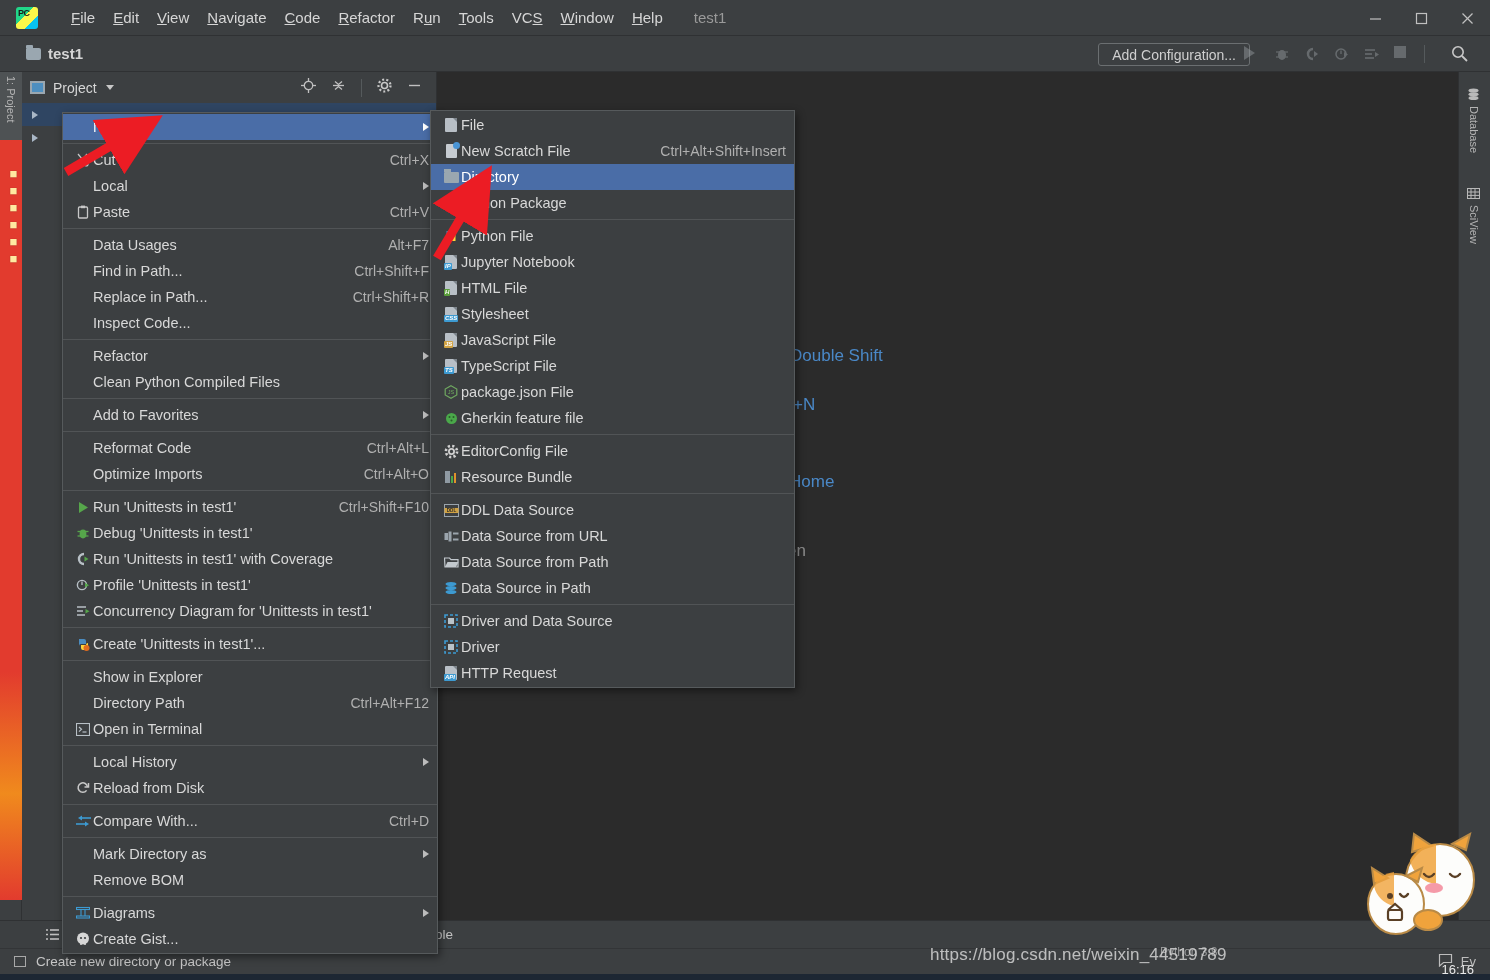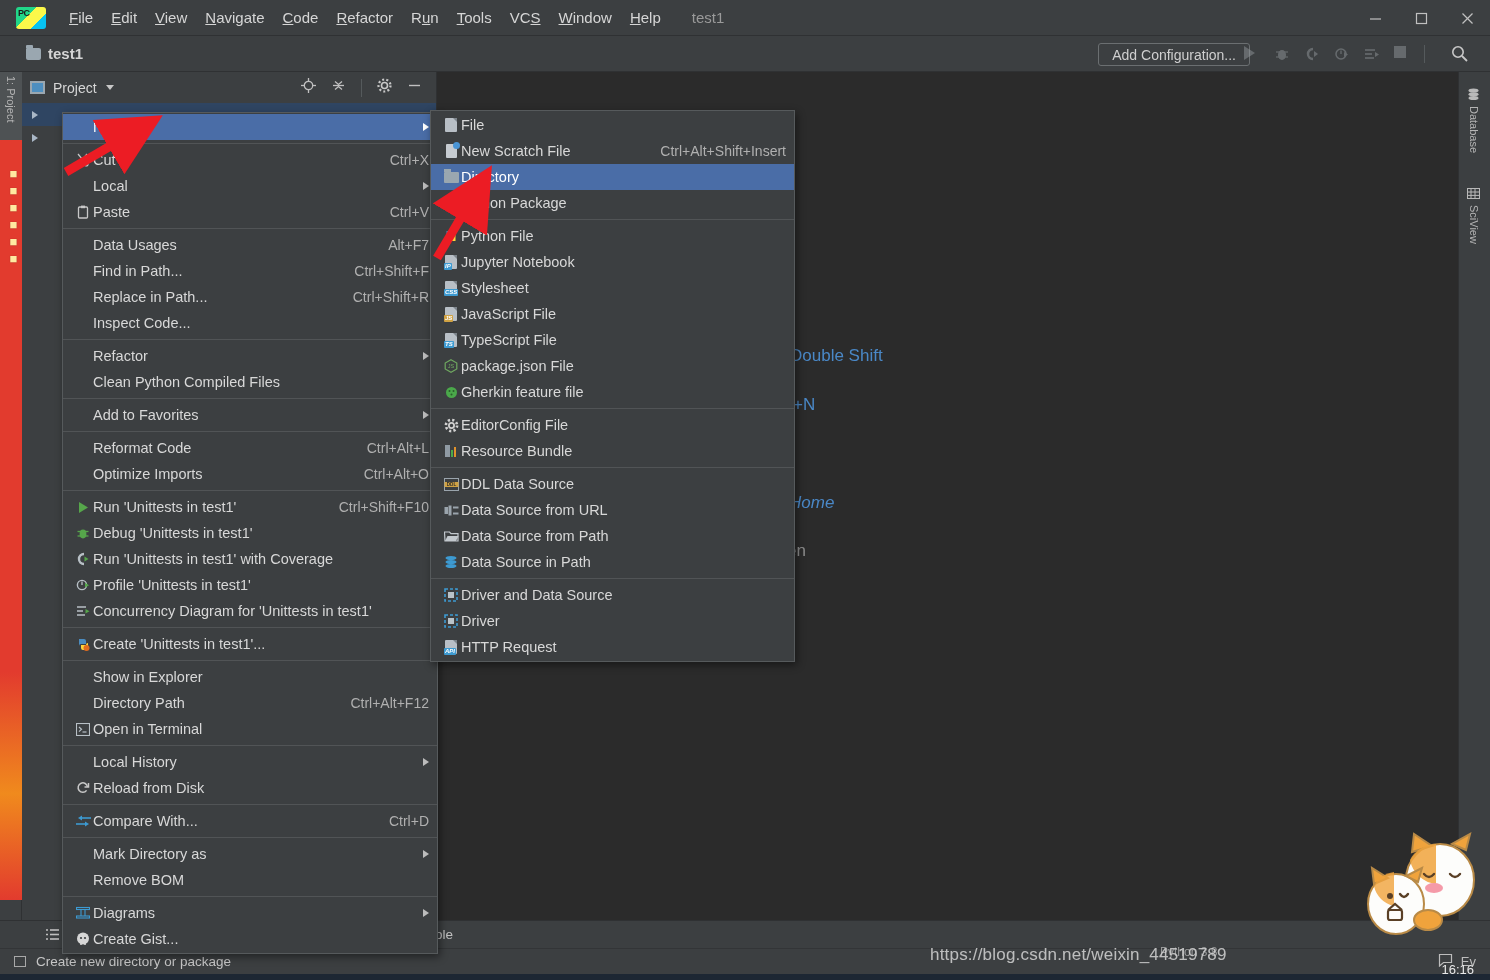--- a/index.html
+++ b/index.html
@@ -12,21 +12,21 @@
   }
   #app { position: relative; width: 1490px; height: 980px; }
 
   
   .titlebar {
     position: absolute; left: 0; top: 0; width: 1490px; height: 36px;
     background: #3c3f41; display: flex; align-items: center;
     border-bottom: 1px solid #2f3133;
   }
   .pc-logo {
-    width: 30px; height: 22px; margin-left: 16px; margin-right: 14px;
+    width: 22px; height: 22px; margin-left: 16px; margin-right: 24px;
     border-radius: 3px; position: relative; overflow: hidden;
     background: linear-gradient(135deg, #21d789 0%, #21d789 40%, #fcf84a 40%, #fcf84a 70%, #07c3f2 70%);
     flex: 0 0 auto;
   }
   .pc-logo span {
     position: absolute; left: 2px; top: 1px; font-size: 9px; font-weight: bold;
     color: #1b1b1b; line-height: 11px; letter-spacing: -0.5px;
   }
   .menu-item {
     font-size: 15px; color: #d6d6d6; padding: 2px 9px; cursor: default;
@@ -373,21 +373,21 @@
       </div>
       <div class="tree-row">
         <div class="arrow-r"></div>
       </div>
     </div>
   </div>
 
   <div class="editor">
     <div class="hint-line" style="left:352px; top:274px;">Double Shift</div>
     <div class="hint-line" style="left:355px; top:323px;">+N</div>
-    <div class="hint-line" style="left:351px; top:421px;font-style:italic;">Home</div>
+    <div class="hint-line" style="left:351px; top:400px;">Home</div>
     <div class="hint-line dim" style="left:349px; top:469px;">en</div>
   </div>
 
   <div class="rightstrip">
     <div class="rvtab">
       <span class="db-ico">
         <svg width="13" height="13" viewBox="0 0 13 13">
             <ellipse cx="6.5" cy="2.6" rx="5" ry="2" fill="#b9b9b9"></ellipse>
             <ellipse cx="6.5" cy="6.3" rx="5" ry="2" fill="#b9b9b9"></ellipse>
             <ellipse cx="6.5" cy="10" rx="5" ry="2" fill="#b9b9b9"></ellipse>
@@ -688,20 +688,28 @@
       </span>
       <span class="lbl">Python File</span>
     </div>
     <div class="mi">
       <span class="ico">
           <span class="g g-doc">
             <i class="g-badge" style="background:#3d9ad1">IP</i>
           </span>
         </span>
       <span class="lbl">Jupyter Notebook</span>
+    </div>
+    <div class="mi">
+      <span class="ico">
+          <span class="g g-doc">
+            <i class="g-badge" style="background:#5a9e3a">H</i>
+          </span>
+        </span>
+      <span class="lbl">HTML File</span>
     </div>
     <div class="mi">
       <span class="ico">
           <span class="g g-doc">
             <i class="g-badge" style="background:#3d9ad1">CSS</i>
           </span>
         </span>
       <span class="lbl">Stylesheet</span>
     </div>
     <div class="mi">

